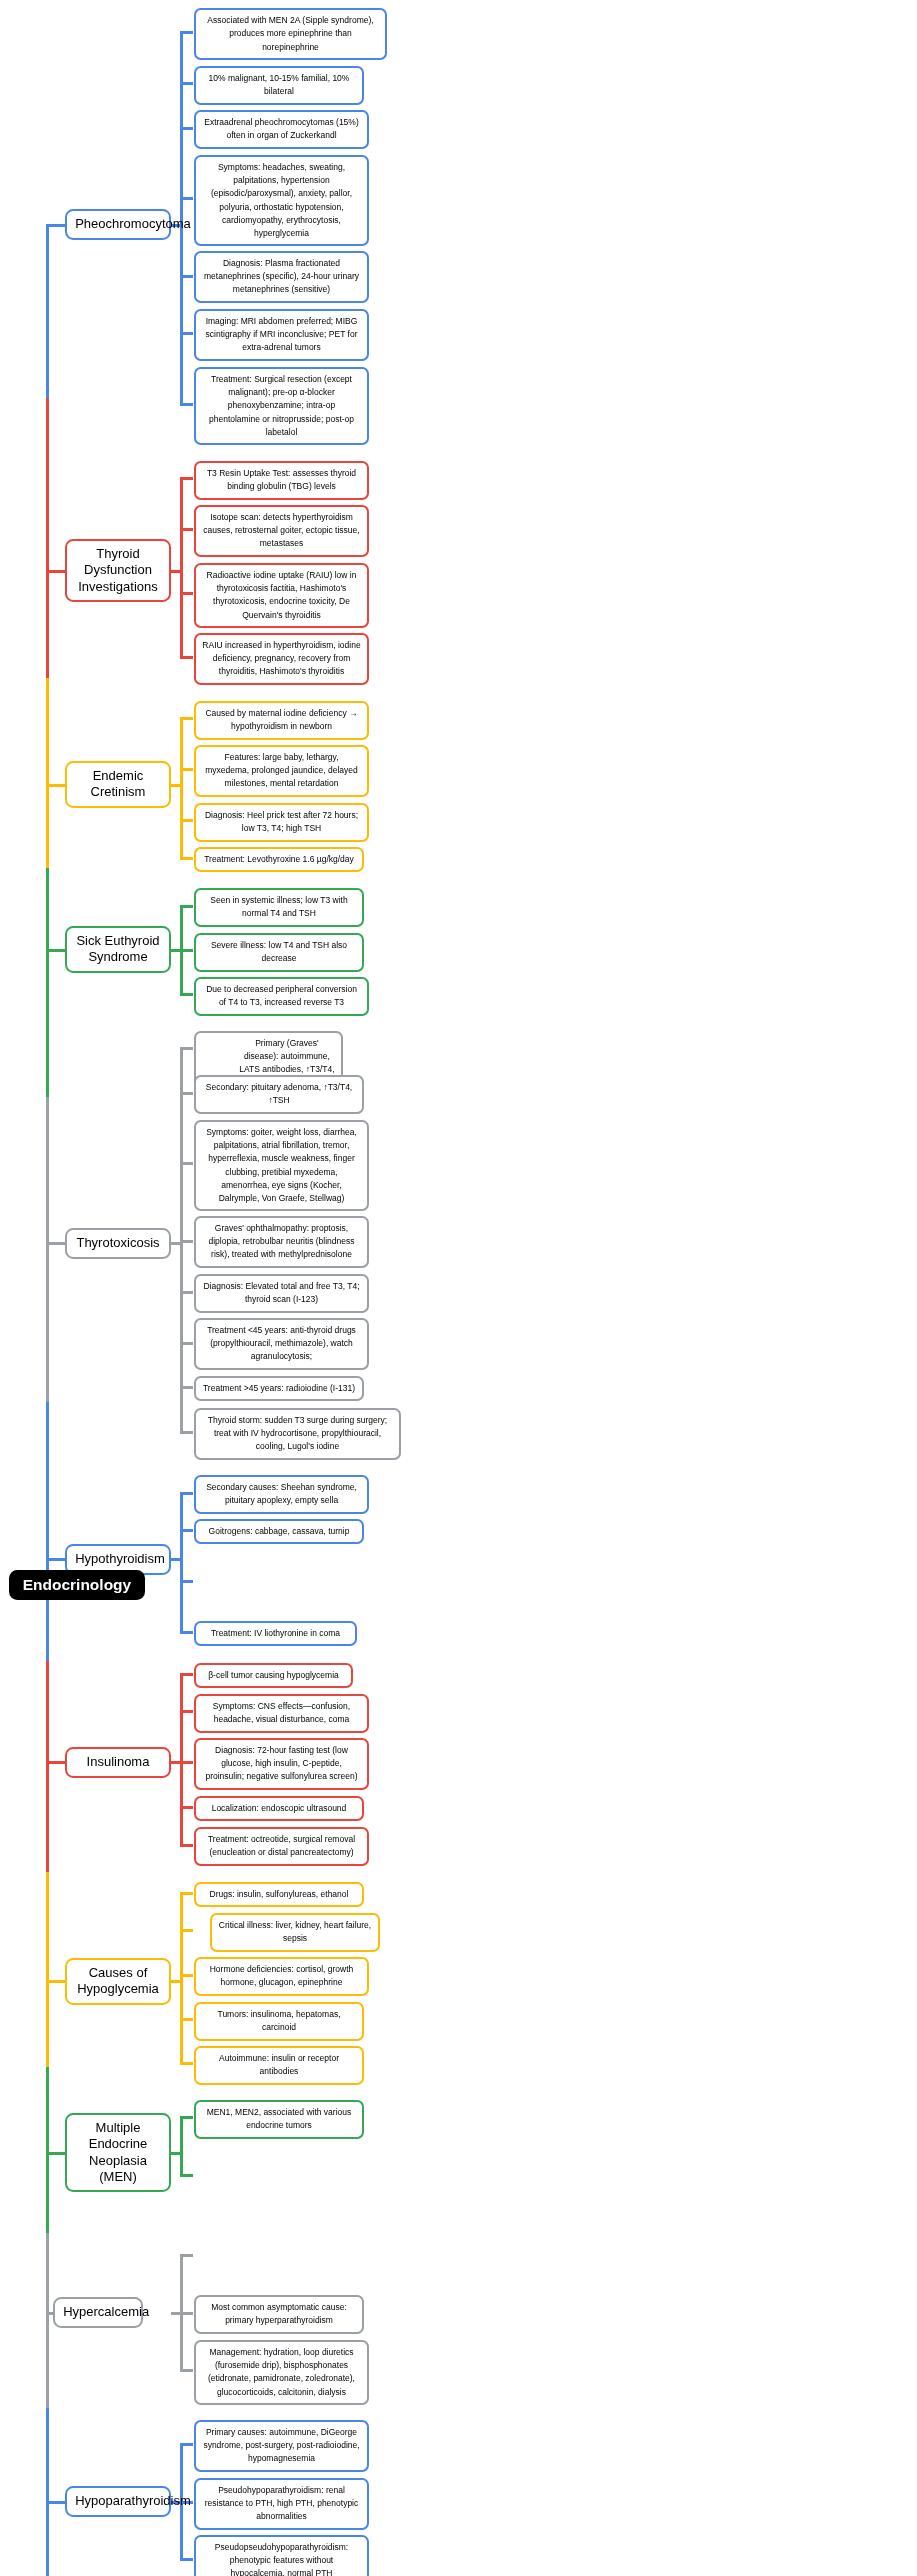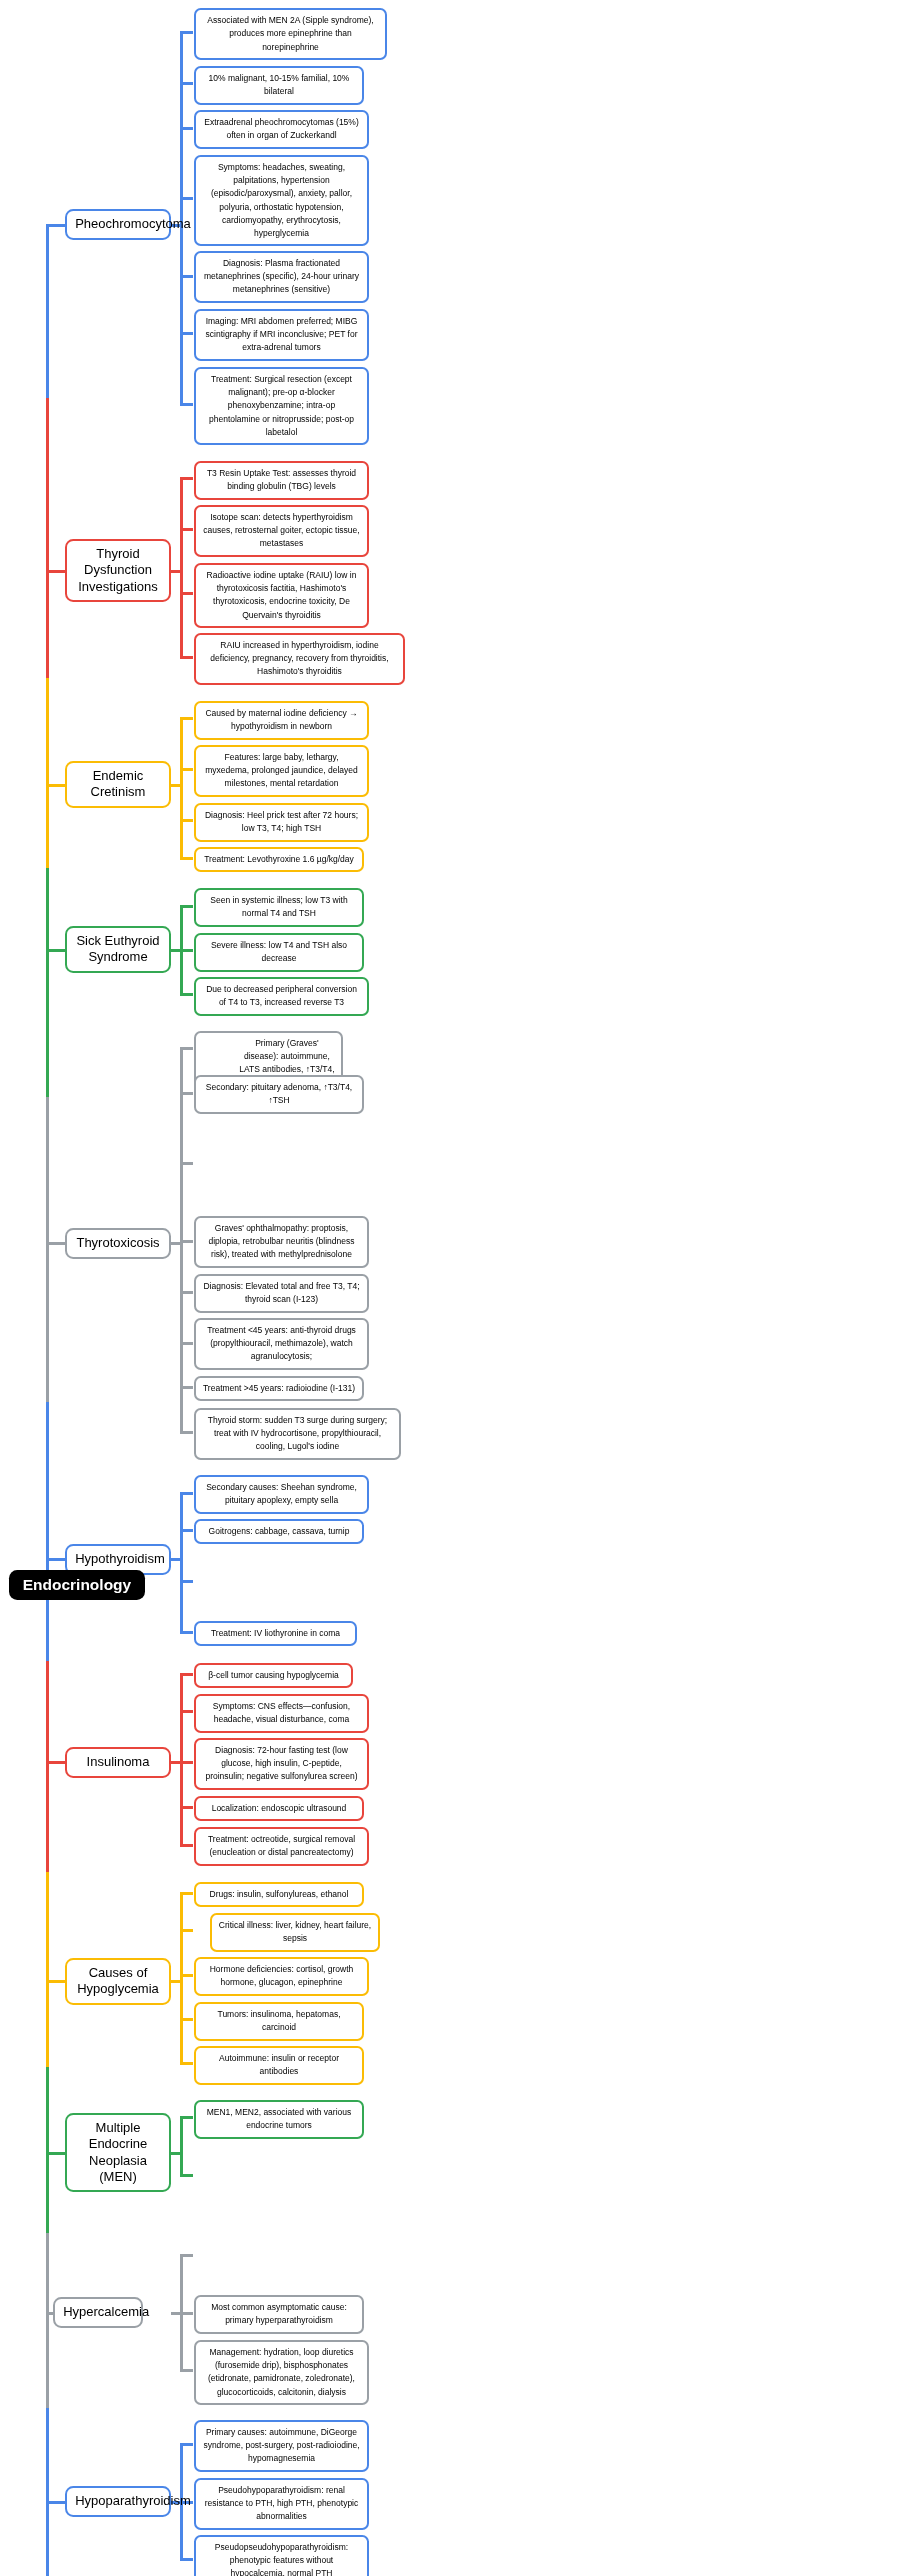--- a/index.html
+++ b/index.html
@@ -85,21 +85,21 @@
     <div class="ln lnh b-blue" style="left: 180px; top: 82px; width: 13.4px;"></div>
     <div class="ln lnh b-blue" style="left: 180px; top: 127px; width: 13.4px;"></div>
     <div class="ln lnh b-blue" style="left: 180px; top: 197px; width: 13.4px;"></div>
     <div class="ln lnh b-blue" style="left: 180px; top: 275px; width: 13.4px;"></div>
     <div class="ln lnh b-blue" style="left: 180px; top: 332px; width: 13.4px;"></div>
     <div class="ln lnh b-blue" style="left: 180px; top: 403px; width: 13.4px;"></div>
     <div class="ln lnh b-blue" style="left: 46px; top: 224px; width: 19px;"></div>
     <div class="l2 c-red" style="left: 194px; top: 461px; width: 175px;">T3 Resin Uptake Test: assesses thyroid binding globulin (TBG) levels</div>
     <div class="l2 c-red" style="left: 194px; top: 505px; width: 175px;">Isotope scan: detects hyperthyroidism causes, retrosternal goiter, ectopic tissue, metastases</div>
     <div class="l2 c-red" style="left: 194px; top: 563px; width: 175px;">Radioactive iodine uptake (RAIU) low in thyrotoxicosis factitia, Hashimoto's thyrotoxicosis, endocrine toxicity, De Quervain's thyroiditis</div>
-    <div class="l2 c-red" style="left: 194px; top: 633px; width: 211px;">RAIU increased in hyperthyroidism, iodine deficiency, pregnancy, recovery from thyroiditis, Hashimoto's thyroiditis</div>
+    <div class="l2 c-red" style="left: 194px; top: 633px; width: 175px;">RAIU increased in hyperthyroidism, iodine deficiency, pregnancy, recovery from thyroiditis, Hashimoto's thyroiditis</div>
     <div class="l1 c-red" style="left: 65px; width: 106px; top: 539px;">Thyroid Dysfunction Investigations</div>
     <div class="ln lnh b-red" style="left: 171px; top: 570px; width: 9.3px;"></div>
     <div class="ln lnv b-red" style="left: 180px; top: 477px; height: 182px;"></div>
     <div class="ln lnv b-red" style="left: 180px; top: 477px; height: 182px;"></div>
     <div class="ln lnh b-red" style="left: 180px; top: 477px; width: 13.4px;"></div>
     <div class="ln lnh b-red" style="left: 180px; top: 528px; width: 13.4px;"></div>
     <div class="ln lnh b-red" style="left: 180px; top: 592px; width: 13.4px;"></div>
     <div class="ln lnh b-red" style="left: 180px; top: 656px; width: 13.4px;"></div>
     <div class="ln lnh b-red" style="left: 46px; top: 570px; width: 19px;"></div>
     <div class="l2 c-yellow" style="left: 194px; top: 701px; width: 175px;">Caused by maternal iodine deficiency → hypothyroidism in newborn</div>
@@ -121,20 +121,21 @@
     <div class="l1 c-green" style="left: 65px; width: 106px; top: 926px;">Sick Euthyroid Syndrome</div>
     <div class="ln lnh b-green" style="left: 171px; top: 949px; width: 9.3px;"></div>
     <div class="ln lnv b-green" style="left: 180px; top: 905px; height: 91px;"></div>
     <div class="ln lnv b-green" style="left: 180px; top: 905px; height: 91px;"></div>
     <div class="ln lnh b-green" style="left: 180px; top: 905px; width: 13.4px;"></div>
     <div class="ln lnh b-green" style="left: 180px; top: 949px; width: 13.4px;"></div>
     <div class="ln lnh b-green" style="left: 180px; top: 993px; width: 13.4px;"></div>
     <div class="ln lnh b-green" style="left: 46px; top: 949px; width: 19px;"></div>
     <div class="l2 c-gray" style="left: 194px; top: 1031px; width: 149px; padding-left: 43px;">Primary (Graves' disease): autoimmune, LATS antibodies, ↑T3/T4, ↓TSH</div>
     <div class="l2 c-gray" style="left: 194px; top: 1075px; width: 170px;">Secondary: pituitary adenoma, ↑T3/T4, ↑TSH</div>
+    <div class="l2 c-gray" style="left: 194px; top: 1120px; width: 175px;">Symptoms: goiter, weight loss, diarrhea, palpitations, atrial fibrillation, tremor, hyperreflexia, muscle weakness, finger clubbing, pretibial myxedema, amenorrhea, eye signs (Kocher, Dalrymple, Von Graefe, Stellwag)</div>
     <div class="l2 c-gray" style="left: 194px; top: 1216px; width: 175px;">Graves' ophthalmopathy: proptosis, diplopia, retrobulbar neuritis (blindness risk), treated with methylprednisolone</div>
     <div class="l2 c-gray" style="left: 194px; top: 1274px; width: 175px;">Diagnosis: Elevated total and free T3, T4; thyroid scan (I-123)</div>
     <div class="l2 c-gray" style="left: 194px; top: 1318px; width: 175px;">Treatment &lt;45 years: anti-thyroid drugs (propylthiouracil, methimazole), watch agranulocytosis;</div>
     <div class="l2 c-gray" style="left: 194px; top: 1376px; width: 170px;">Treatment &gt;45 years: radioiodine (I-131)</div>
     <div class="l2 c-gray" style="left: 194px; top: 1408px; width: 207px;">Thyroid storm: sudden T3 surge during surgery; treat with IV hydrocortisone, propylthiouracil, cooling, Lugol's iodine</div>
     <div class="l1 c-gray" style="left: 65px; width: 106px; top: 1228px;">Thyrotoxicosis</div>
     <div class="ln lnh b-gray" style="left: 171px; top: 1242px; width: 9.3px;"></div>
     <div class="ln lnv b-gray" style="left: 180px; top: 1047px; height: 386px;"></div>
     <div class="ln lnv b-gray" style="left: 180px; top: 1047px; height: 386px;"></div>
     <div class="ln lnh b-gray" style="left: 180px; top: 1047px; width: 13.4px;"></div>

